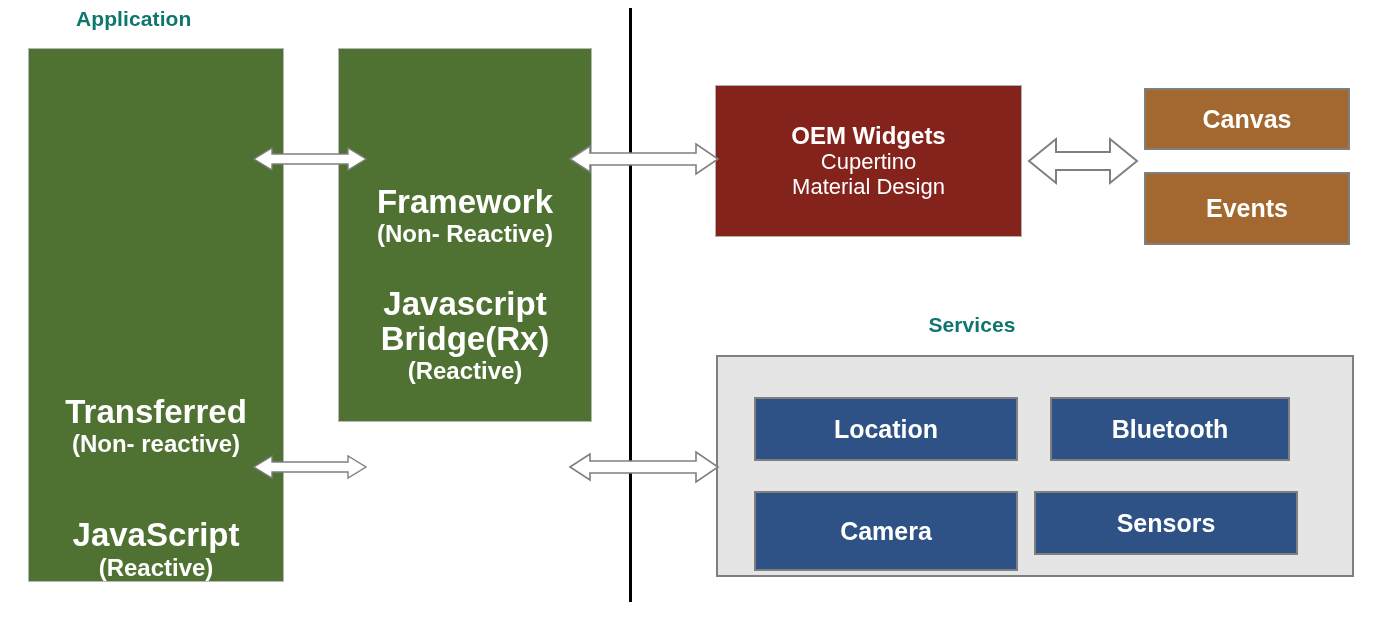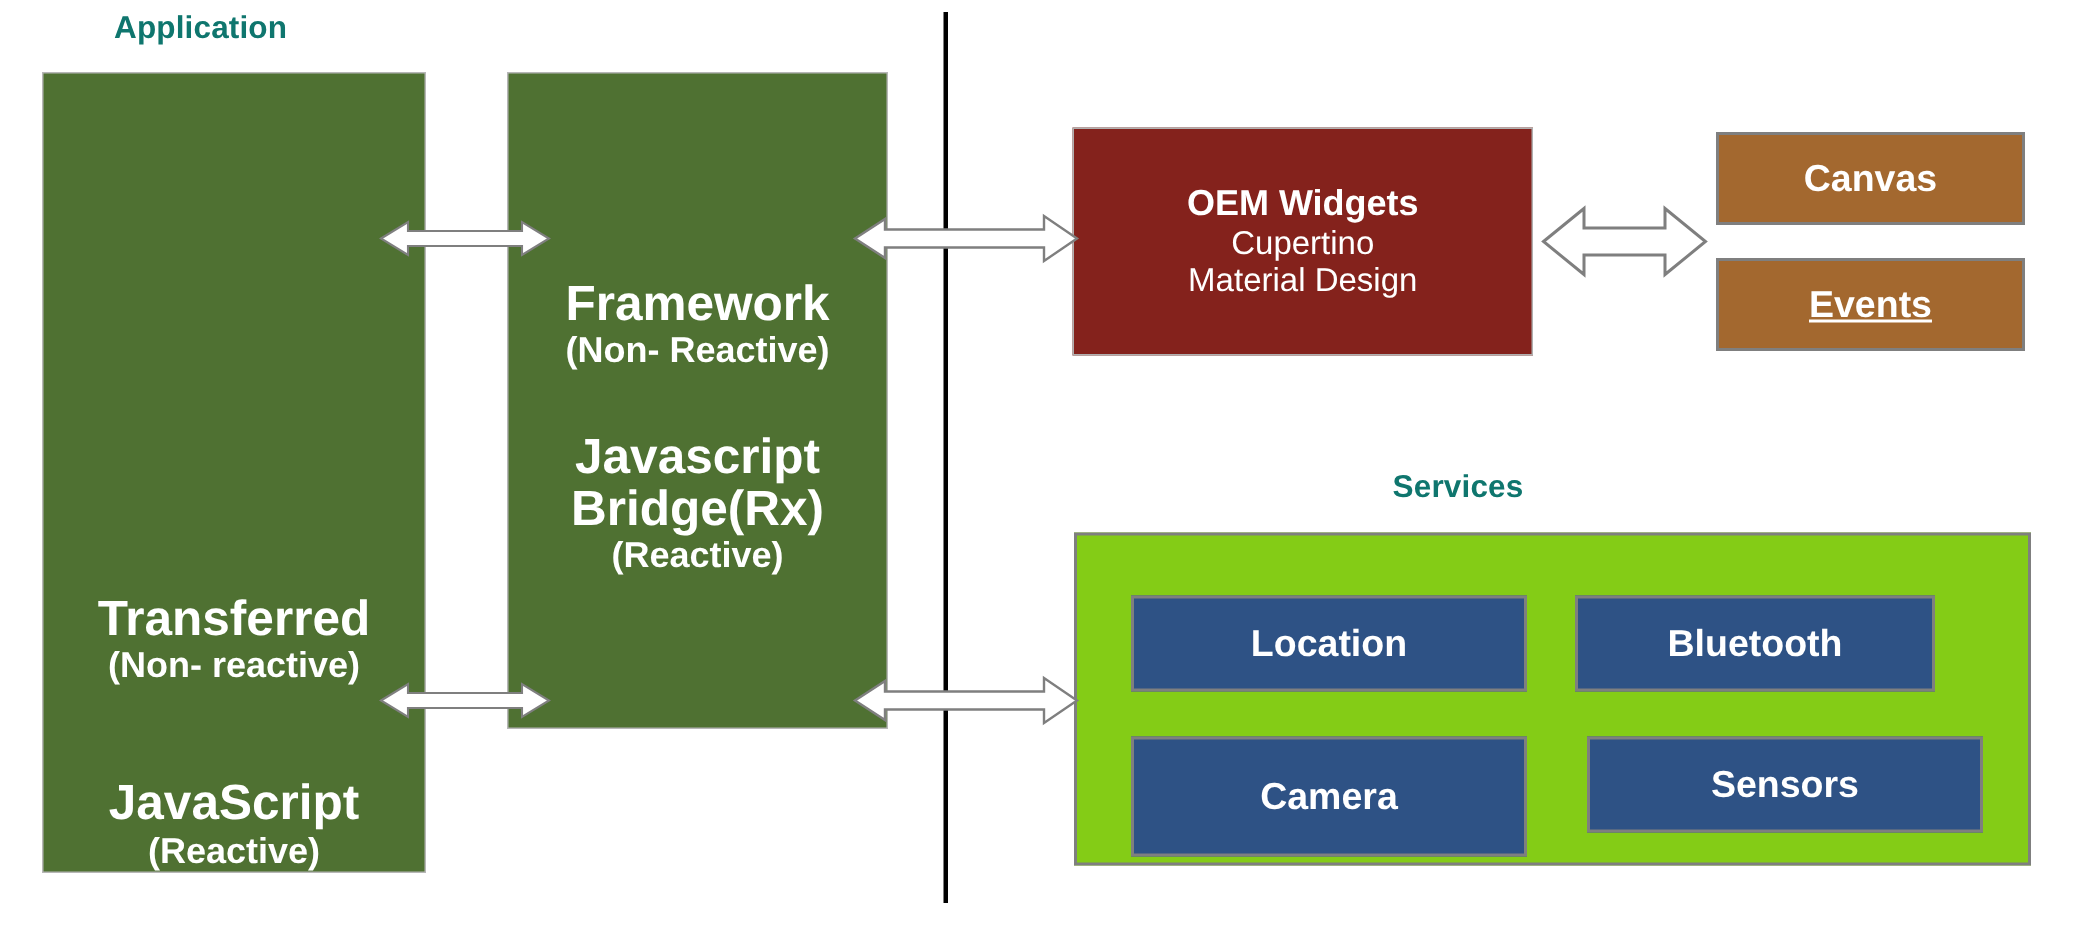--- a/index.html
+++ b/index.html
@@ -58,21 +58,21 @@
   
   .green {
     background: #4F7132;
     border: 1px solid #b7b7b7;
   }
   #box-native-code {
     left: 28px; top: 48px; width: 256px; height: 534px;
     justify-content: flex-end;
   }
   #box-framework-sdk {
-    left: 338px; top: 48px; width: 254px; height: 438px;
+    left: 338px; top: 48px; width: 254px; height: 374px;
     justify-content: flex-start;
   }
   .green .stack { width: 100%; }
   #box-native-code .stack-1  { margin-top: 140px; }
   #box-native-code .stack-2  { margin-top: 60px; }
   #box-framework-sdk .stack-1 { margin-top: 135px; }
   #box-framework-sdk .stack-2 { margin-top: 38px; }
 
   #box-native-code .t-main { font-size: 33px; }
   #box-native-code .t-sub  { font-size: 24px; margin-top: 2px; }
@@ -97,48 +97,48 @@
   }
   #box-oem-widgets .t-main  { font-size: 24px; }
   #box-oem-widgets .t-light { font-size: 22px; }
 
   
   .orange {
     background: #A3682F;
     border: 2px solid #7f7f7f;
   }
   #box-canvas { left: 1144px; top: 88px;  width: 206px; height: 62px; }
-  #box-events { left: 1144px; top: 172px; width: 206px; height: 62px; text-decoration: underline; }
+  #box-events { left: 1144px; top: 172px; width: 206px; height: 73px; }
   .orange .t-main { font-size: 25px; }
 
   
   #panel-services {
     position: absolute;
     left: 716px; top: 355px; width: 638px; height: 222px;
     box-sizing: border-box;
-    background: #84cc16;
+    background: #e5e5e5;
     border: 2px solid #7f7f7f;
   }
   .service {
     position: absolute;
     box-sizing: border-box;
     display: flex;
     align-items: center;
     justify-content: center;
     background: #2E5285;
     border: 2px solid #7f7f7f;
     color: #ffffff;
     font-weight: bold;
     font-size: 25px;
     text-align: center;
   }
   #svc-location  { left: 36px;  top: 40px;  width: 264px; height: 64px; }
   #svc-bluetooth { left: 332px; top: 40px;  width: 240px; height: 64px; }
   #svc-camera    { left: 36px;  top: 134px; width: 264px; height: 80px; }
-  #svc-sensors   { left: 340px; top: 134px; width: 264px; height: 64px; }
+  #svc-sensors   { left: 316px; top: 134px; width: 264px; height: 64px; }
 
   
   .arrow {
     position: absolute;
     pointer-events: none;
   }
   #arrow-native-to-sdk-top    { left: 252px; top: 138px; width: 116px; height: 42px; }
   #arrow-native-to-sdk-bottom { left: 252px; top: 446px; width: 116px; height: 42px; }
   #arrow-sdk-to-oem-top       { left: 568px; top: 136px; width: 152px; height: 46px; }
   #arrow-sdk-to-services      { left: 568px; top: 444px; width: 152px; height: 46px; }

